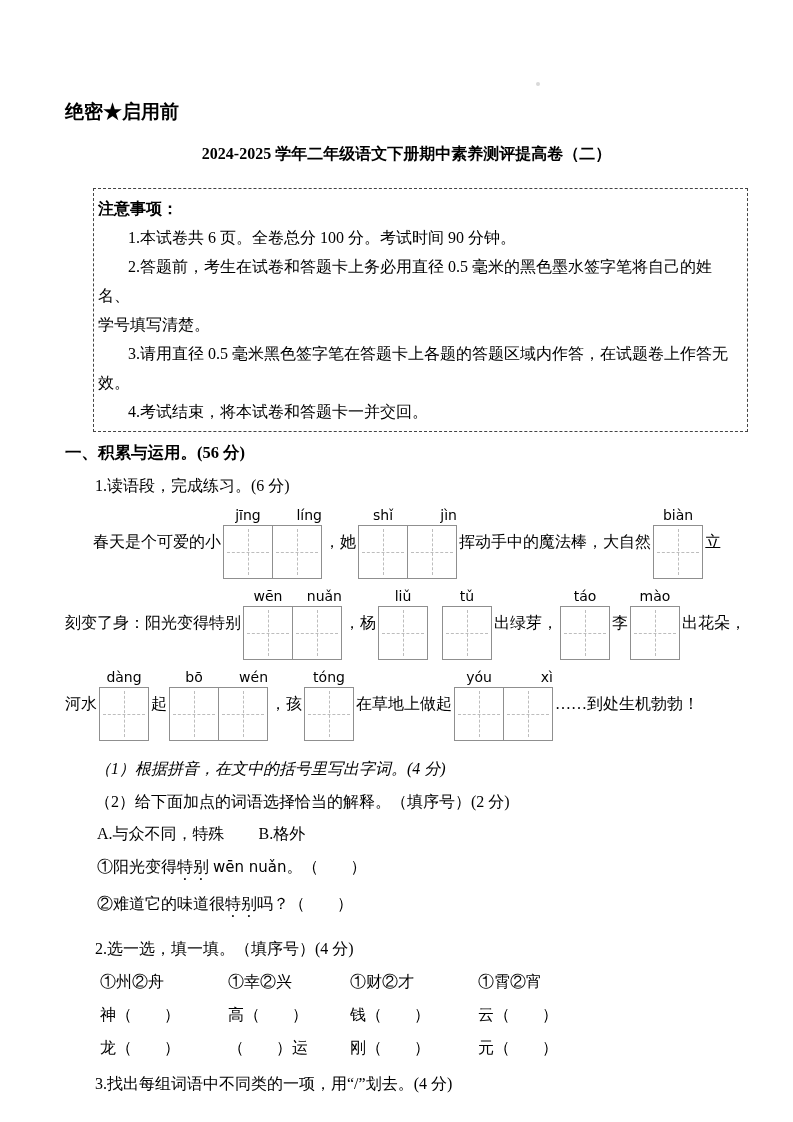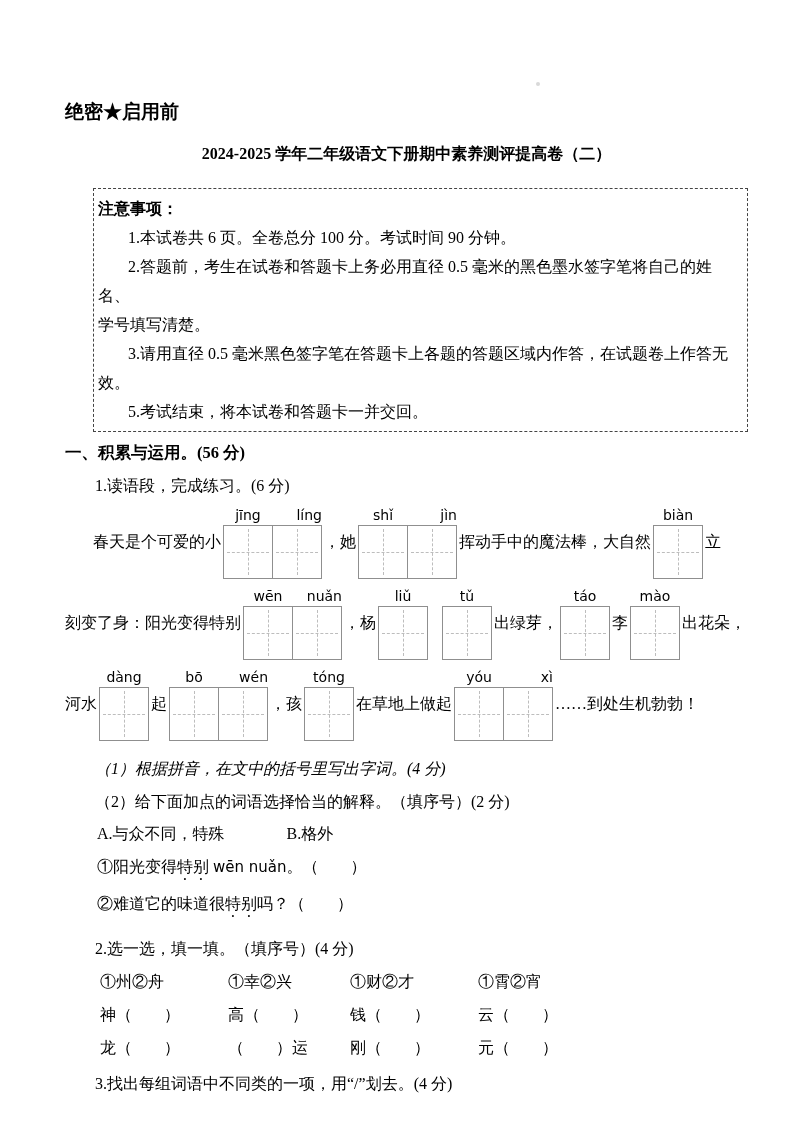--- a/index.html
+++ b/index.html
@@ -58,21 +58,21 @@
   }
   .tian-box::after {
     content:""; position:absolute; top:50%; left:3px; right:3px;
     border-top:1px dashed #bdbdbd;
   }
 
   .sub-q { font-size:16px; line-height:24px; padding-left:30px; }
   .sub-q.first { margin-top:16px;font-style:italic; }
   .sub-q.second { margin-top:9px; }
 
-  .options { display:flex; gap:62px; padding-left:32px; margin-top:7px; font-size:16px; line-height:26px; }
+  .options { display:flex; gap:34px; padding-left:32px; margin-top:7px; font-size:16px; line-height:26px; }
   .q1-item { padding-left:32px; margin-top:7px; font-size:16px; line-height:26px; white-space:pre; }
   .emph {
     -webkit-text-emphasis:filled dot; -webkit-text-emphasis-position:under left;
     text-emphasis:filled dot; text-emphasis-position:under left;
   }
   .latin-run { font-family:"DejaVu Sans","Liberation Sans",sans-serif; font-size:15px; }
 
   .pair-grid {
     margin-top:4px; padding-left:35px;
     display:grid; grid-template-columns:128px 122px 128px 140px;
@@ -99,21 +99,21 @@
   <div class="title">2024-2025 学年二年级语文下册期中素养测评提高卷（二）</div>
 
   <div class="notice">
     <div class="notice-heading">注意事项：</div>
     <div>
         <div class="notice-line indent">1.本试卷共 6 页。全卷总分 100 分。考试时间 90 分钟。</div>
         <div class="notice-line indent">2.答题前，考生在试卷和答题卡上务必用直径 0.5 毫米的黑色墨水签字笔将自己的姓名、</div>
         <div class="notice-line">学号填写清楚。</div>
         <div class="notice-line indent">3.请用直径 0.5 毫米黑色签字笔在答题卡上各题的答题区域内作答，在试题卷上作答无</div>
         <div class="notice-line">效。</div>
-        <div class="notice-line indent">5.考试结束，将本试卷和答题卡一并交回。</div>
+        <div class="notice-line indent">4.考试结束，将本试卷和答题卡一并交回。</div>
       </div>
   </div>
 
   <div class="sec-heading">一、积累与运用。(56 分)</div>
 
   <div class="q-label">1.读语段，完成练习。(6 分)</div>
 
   <div class="passage">
       <div class="passage-line indent">
         <span class="passage-text">春天是个可爱的小</span>

